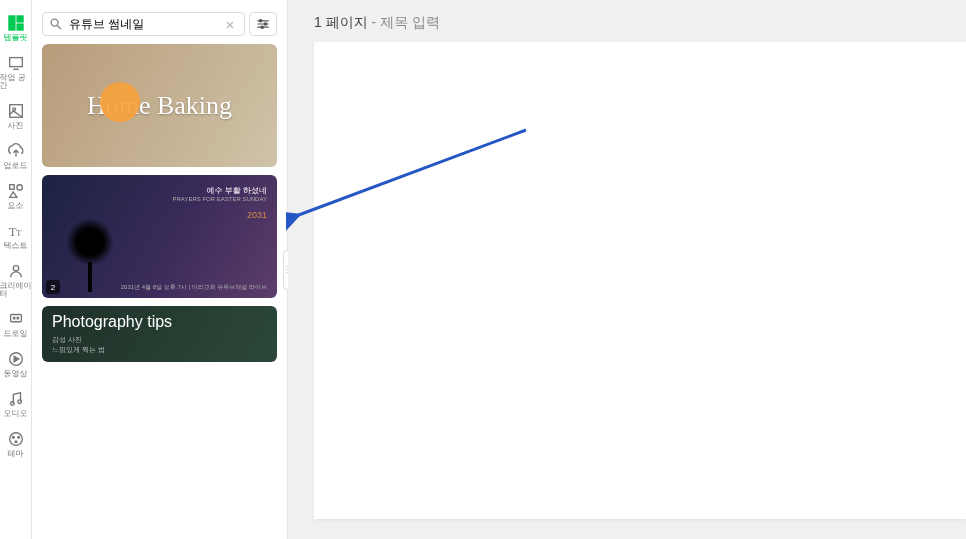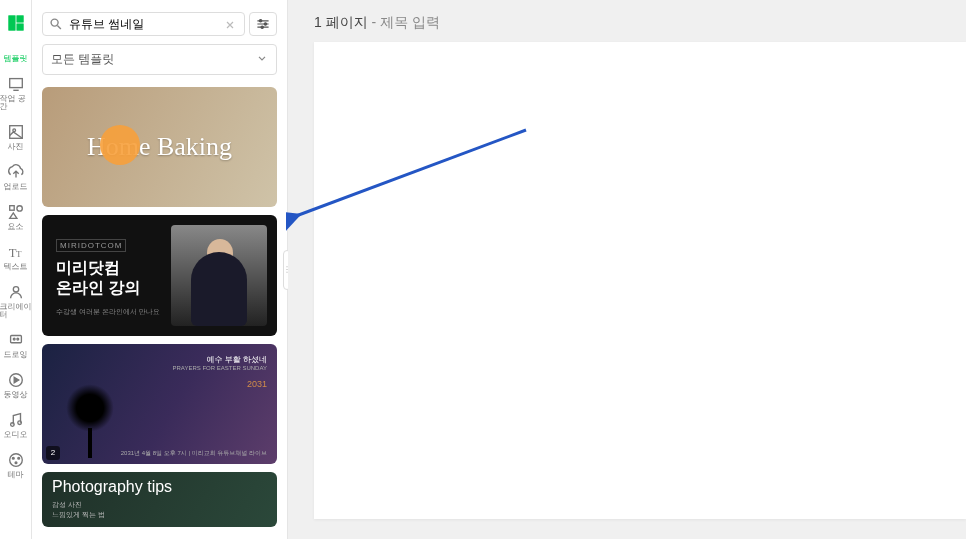--- a/index.html
+++ b/index.html
@@ -1,20 +1,20 @@
 <!DOCTYPE html>
 <html><head>
   <meta charset="utf-8">
   <style>
     * { box-sizing: border-box; margin: 0; padding: 0; }
     body { font-family: -apple-system, "Malgun Gothic", sans-serif; background: #f5f5f5; width: 966px; height: 539px; overflow: hidden; display: flex; }
 
     .rail { width: 32px; background: #fff; border-right: 1px solid #e5e5e5; display: flex; flex-direction: column; align-items: center; padding-top: 8px; }
     .rail-item { width: 32px; display: flex; flex-direction: column; align-items: center; padding: 6px 0; cursor: pointer; font-size: 8px; color: #777; }
-    .rail-item.active { color: #00c853; gap: 21px; }
+    .rail-item.active { color: #00c853; }
     .rail-item .ic { width: 18px; height: 18px; display: flex; align-items: center; justify-content: center; margin-bottom: 2px; }
     .rail-item.active .ic svg { fill: #00c853; stroke: #00c853; }
     .rail-item .lbl { font-size: 8px; line-height: 1; }
 
     .panel { width: 256px; background: #fff; border-right: 1px solid #e5e5e5; display: flex; flex-direction: column; padding: 12px 10px; position: relative; }
     .search-row { display: flex; gap: 4px; margin-bottom: 8px; }
     .search-box { flex: 1; display: flex; align-items: flex-start; border: 1px solid #ddd; border-radius: 4px; padding: 4px 6px; }
     .search-box .mag { width: 14px; height: 14px; margin-right: 6px; color: #888; }
     .search-box input { border: none; outline: none; flex: 1; font-size: 12px; }
     .search-box .clr { width: 14px; height: 14px; color: #bbb; cursor: pointer; }
@@ -186,41 +186,27 @@
     <div class="filter-btn">
       <svg viewBox="0 0 20 20" width="16" height="16" fill="none" stroke="#555" stroke-width="1.5">
           <path d="M3 6h14M3 10h14M3 14h14"></path>
           <circle cx="7" cy="6" r="1.5" fill="#555"></circle>
           <circle cx="13" cy="10" r="1.5" fill="#555"></circle>
           <circle cx="9" cy="14" r="1.5" fill="#555"></circle>
         </svg>
     </div>
   </div>
 
-  <div class="dropdown">
-    <span>모든 템플릿</span>
-    <span><svg viewBox="0 0 20 20" width="12" height="12" fill="none" stroke="#888" stroke-width="2">
-          <path d="M5 8l5 5 5-5"></path>
-        </svg></span>
-  </div>
 
   <div class="tpl-list">
     <div class="tpl-card baking">
       <div class="dot"></div>
       <div class="tt">Home Baking</div>
     </div>
 
-    <div class="tpl-card lecture">
-      <div class="lft">
-        <div class="brand">MIRIDOTCOM</div>
-        <div class="tt"><span>미리닷컴</span><br><span>온라인 강의</span></div>
-        <div class="sub">수강생 여러분 온라인에서 만나요</div>
-      </div>
-      <div class="person"></div>
-    </div>
 
     <div class="tpl-card easter">
       <div class="tree"></div>
       <div class="txt">
         <div class="sm">예수 부활 하셨네</div>
         <div class="smm">PRAYERS FOR EASTER SUNDAY</div>
         <div class="yr">2031</div>
       </div>
       <div class="btm">2031년 4월 8일 오후 7시  |  미리교회 유튜브채널 라이브</div>
       <div class="badge">2</div>

